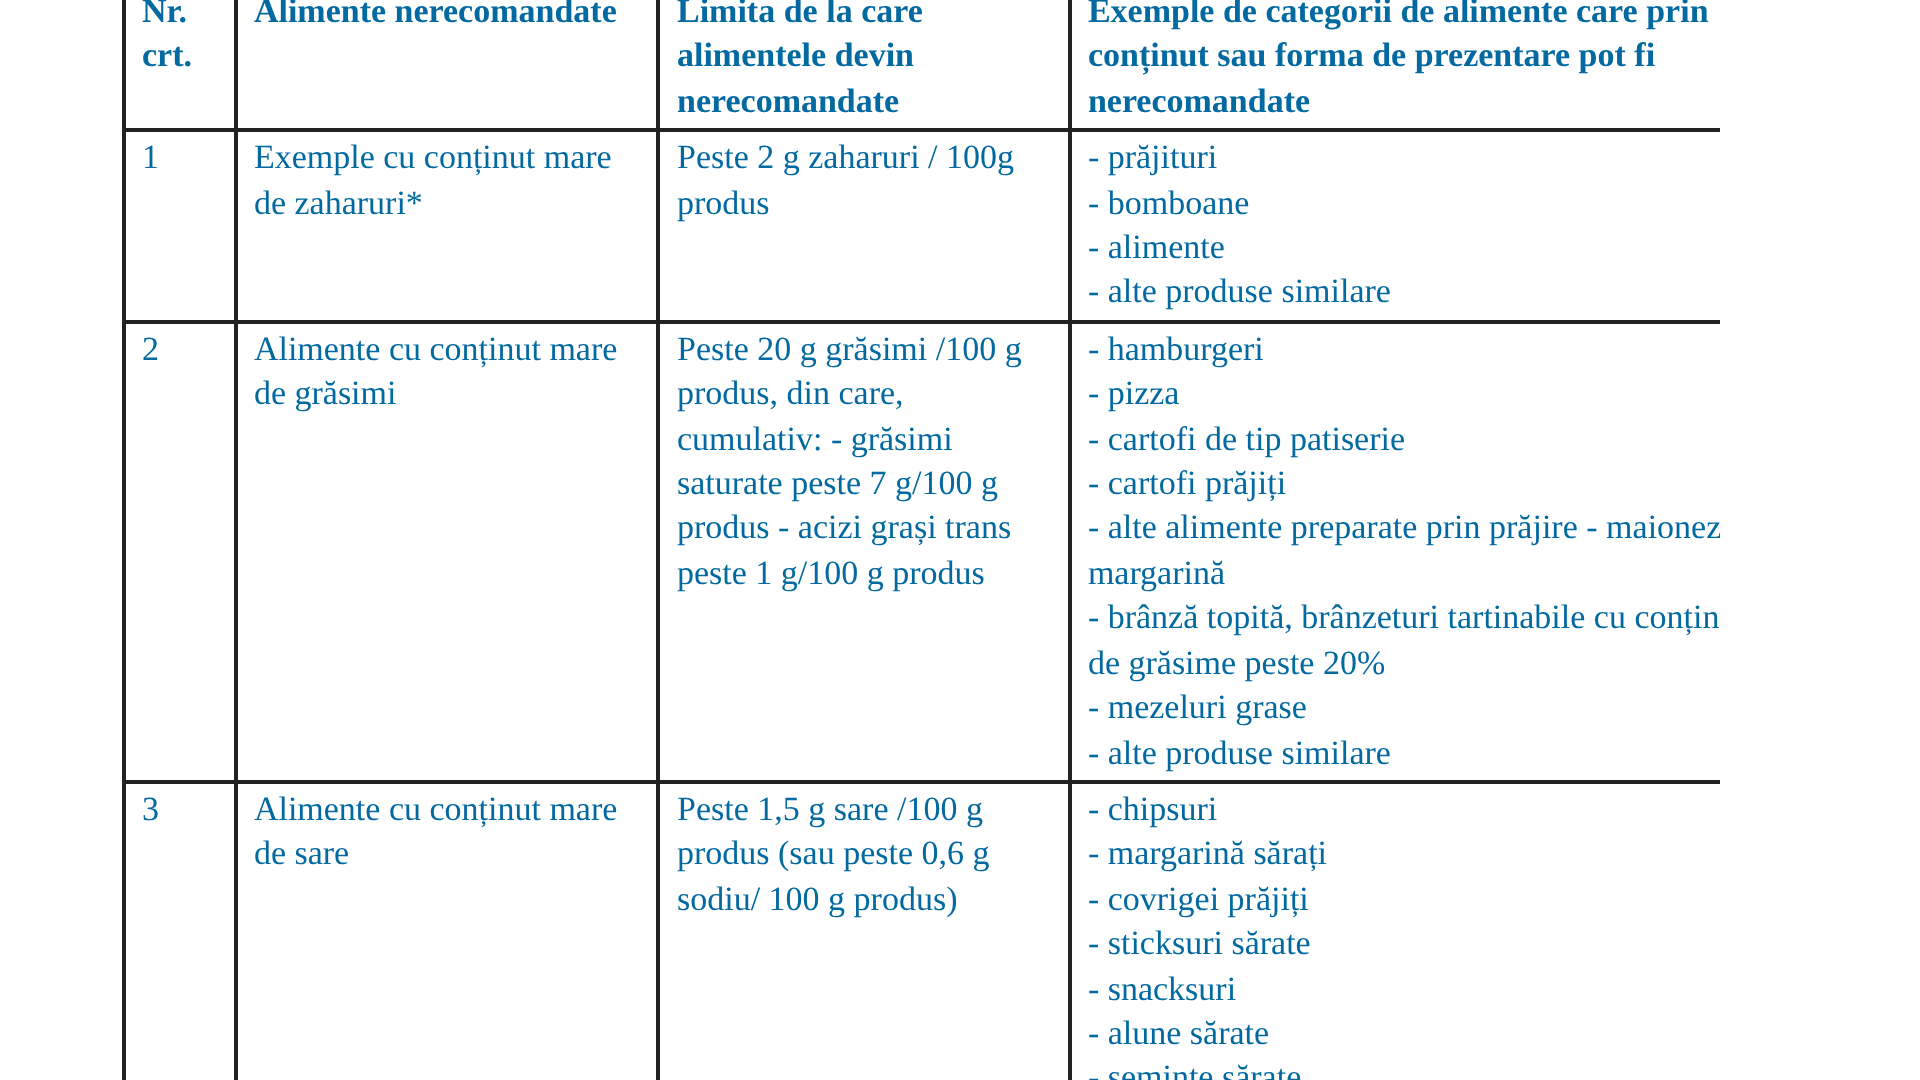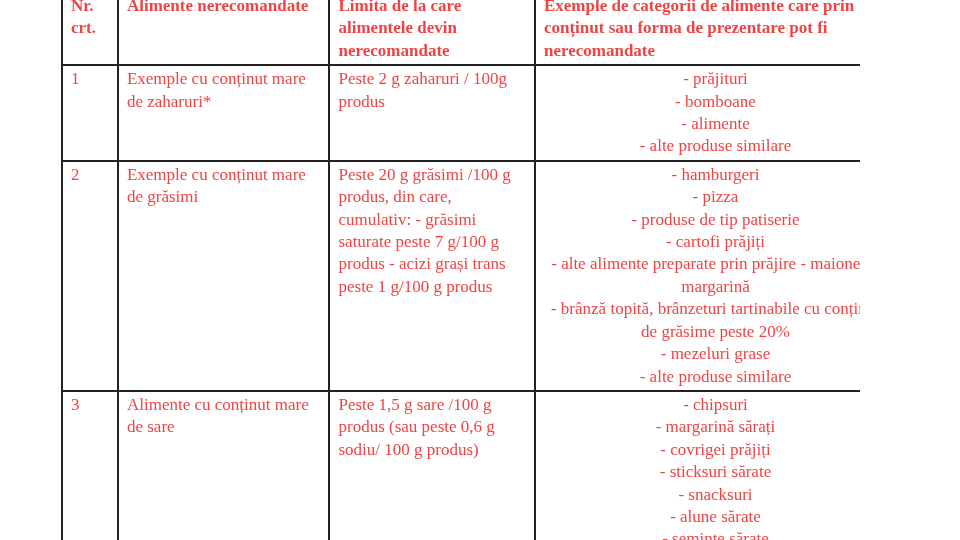--- a/index.html
+++ b/index.html
@@ -7,21 +7,21 @@
     padding: 0;
     background: #ffffff;
   }
   .screen {
     position: relative;
     width: 860px;
     height: 540px;
     background: #ffffff;
     overflow: hidden;
     font-family: "Liberation Serif", "DejaVu Serif", serif;
-    color: #ef4444;
+    color: #0369a1;
   }
   table.doc-table {
     position: absolute;
     left: 61px;
     top: -9px;
     width: 834px;
     border-collapse: collapse;
     table-layout: fixed;
   }
   table.doc-table th,
@@ -39,21 +39,21 @@
     font-weight: bold;
     height: 66px;
   }
   tr.row-1 td { height: 86px; }
   tr.row-2 td { height: 222px; }
   tr.row-3 td { height: 210px; }
   .col-nr    { width: 55px; }
   .col-cat   { width: 208px; }
   .col-limit { width: 202px; }
   .col-ex    { width: 353px; }
-  .example-line { margin: 0; padding: 0; text-align: center; }
+  .example-line { margin: 0; padding: 0; }
 </style>
 </head>
 <body>
 
 <div class="screen">
   <table class="doc-table">
     <colgroup>
       <col class="col-nr">
       <col class="col-cat">
       <col class="col-limit">
@@ -74,26 +74,26 @@
         <td>Peste 2 g zaharuri / 100g produs</td>
         <td>
           <div class="example-line">- prăjituri</div>
           <div class="example-line">- bomboane</div>
           <div class="example-line">- alimente</div>
           <div class="example-line">- alte produse similare</div>
         </td>
       </tr>
       <tr class="row-2">
         <td>2</td>
-        <td>Exemple cu conținut mare de grăsimi</td>
+        <td>Alimente cu conținut mare de grăsimi</td>
         <td>Peste 20 g grăsimi /100 g produs, din care, cumulativ: - grăsimi saturate peste 7 g/100 g produs - acizi grași trans peste 1 g/100 g produs</td>
         <td>
           <div class="example-line">- hamburgeri</div>
           <div class="example-line">- pizza</div>
-          <div class="example-line">- produse de tip patiserie</div>
+          <div class="example-line">- cartofi de tip patiserie</div>
           <div class="example-line">- cartofi prăjiți</div>
           <div class="example-line">- alte alimente preparate prin prăjire - maioneze, margarină</div>
           <div class="example-line">- brânză topită, brânzeturi tartinabile cu conținut de grăsime peste 20%</div>
           <div class="example-line">- mezeluri grase</div>
           <div class="example-line">- alte produse similare</div>
         </td>
       </tr>
       <tr class="row-3">
         <td>3</td>
         <td>Alimente cu conținut mare de sare</td>

